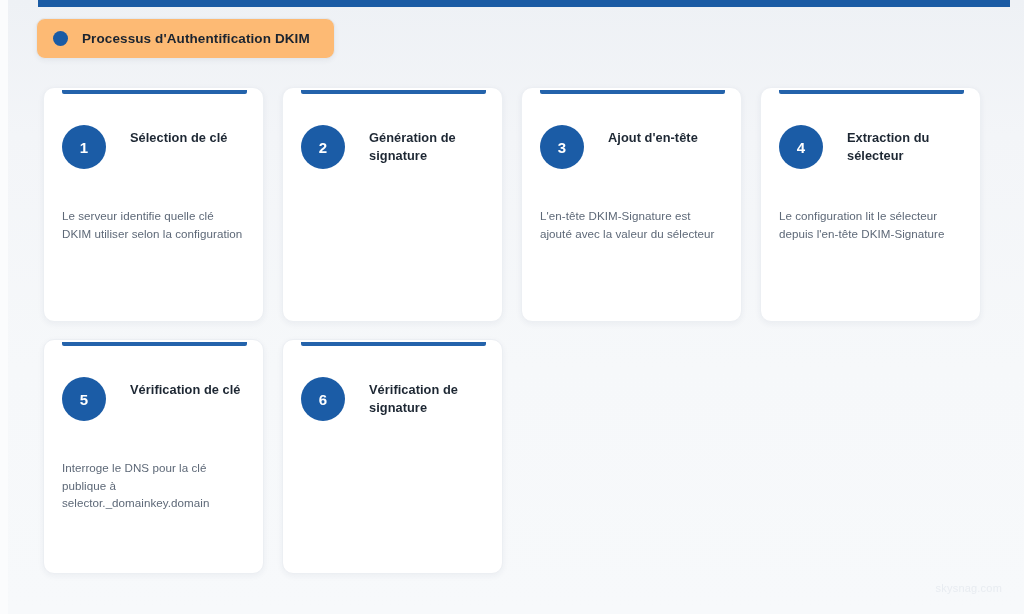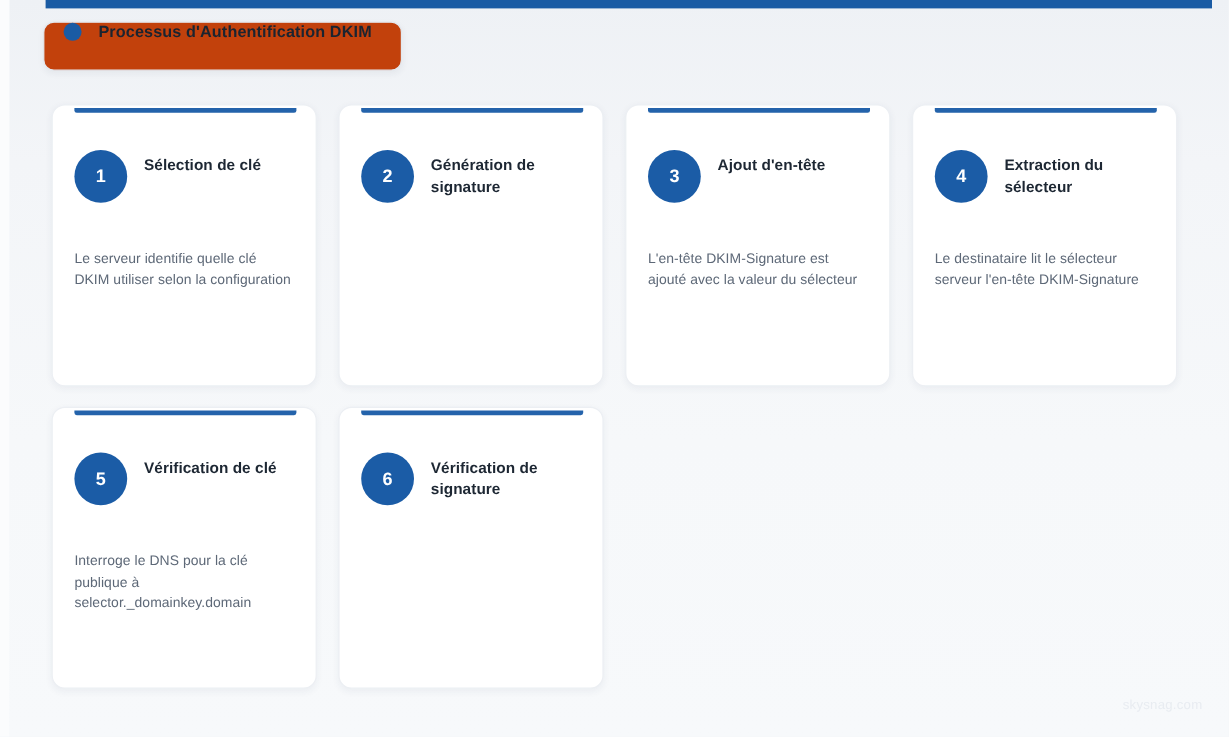--- a/index.html
+++ b/index.html
@@ -42,25 +42,26 @@
     width: 972px; height: 7px;
     background: #1a5ba4;
     z-index: 5;
   }
 
   
   .header-pill {
     position: absolute;
     left: 36px; top: 18px;
     width: 299px; height: 41px;
-    background: #c2410c;
+    background: #fdba74;
     border: 1px solid #e3e8ee;
     border-radius: 9px;
     box-shadow: 0 2px 5px rgba(30,50,80,0.055);
     display: flex;
+    align-items: center;
     padding: 0 16px;
     z-index: 6;
   }
   .header-dot {
     width: 15px; height: 15px;
     border-radius: 50%;
     background: #1a5ba4;
     flex: 0 0 auto;
   }
   .header-title {
@@ -117,21 +118,21 @@
     color: #ffffff;
     font-size: 15px;
     font-weight: bold;
     display: flex;
     align-items: center;
     justify-content: center;
     line-height: 1;
   }
 
   .card-title {
-    margin-left: 14px;
+    margin-left: 24px;
     padding-top: 4px;
     font-size: 12.8px;
     font-weight: bold;
     color: #1d2733;
     line-height: 1.42;
     letter-spacing: 0.05px;
   }
 
   .card-desc {
     margin-top: 38px;
@@ -192,21 +193,21 @@
     </div>
     <div class="card-desc">L'en-tête DKIM-Signature est ajouté avec la valeur du sélecteur</div>
   </div>
 
   <div class="card">
     <div class="card-accent"></div>
     <div class="card-head">
       <div class="badge">4</div>
       <div class="card-title">Extraction du sélecteur</div>
     </div>
-    <div class="card-desc">Le destinataire lit le sélecteur serveur l'en-tête DKIM-Signature</div>
+    <div class="card-desc">Le configuration lit le sélecteur depuis l'en-tête DKIM-Signature</div>
   </div>
 
   <div class="card">
     <div class="card-accent"></div>
     <div class="card-head">
       <div class="badge">5</div>
       <div class="card-title">Vérification de clé</div>
     </div>
     <div class="card-desc">Interroge le DNS pour la clé publique à selector._domainkey.domain</div>
   </div>

